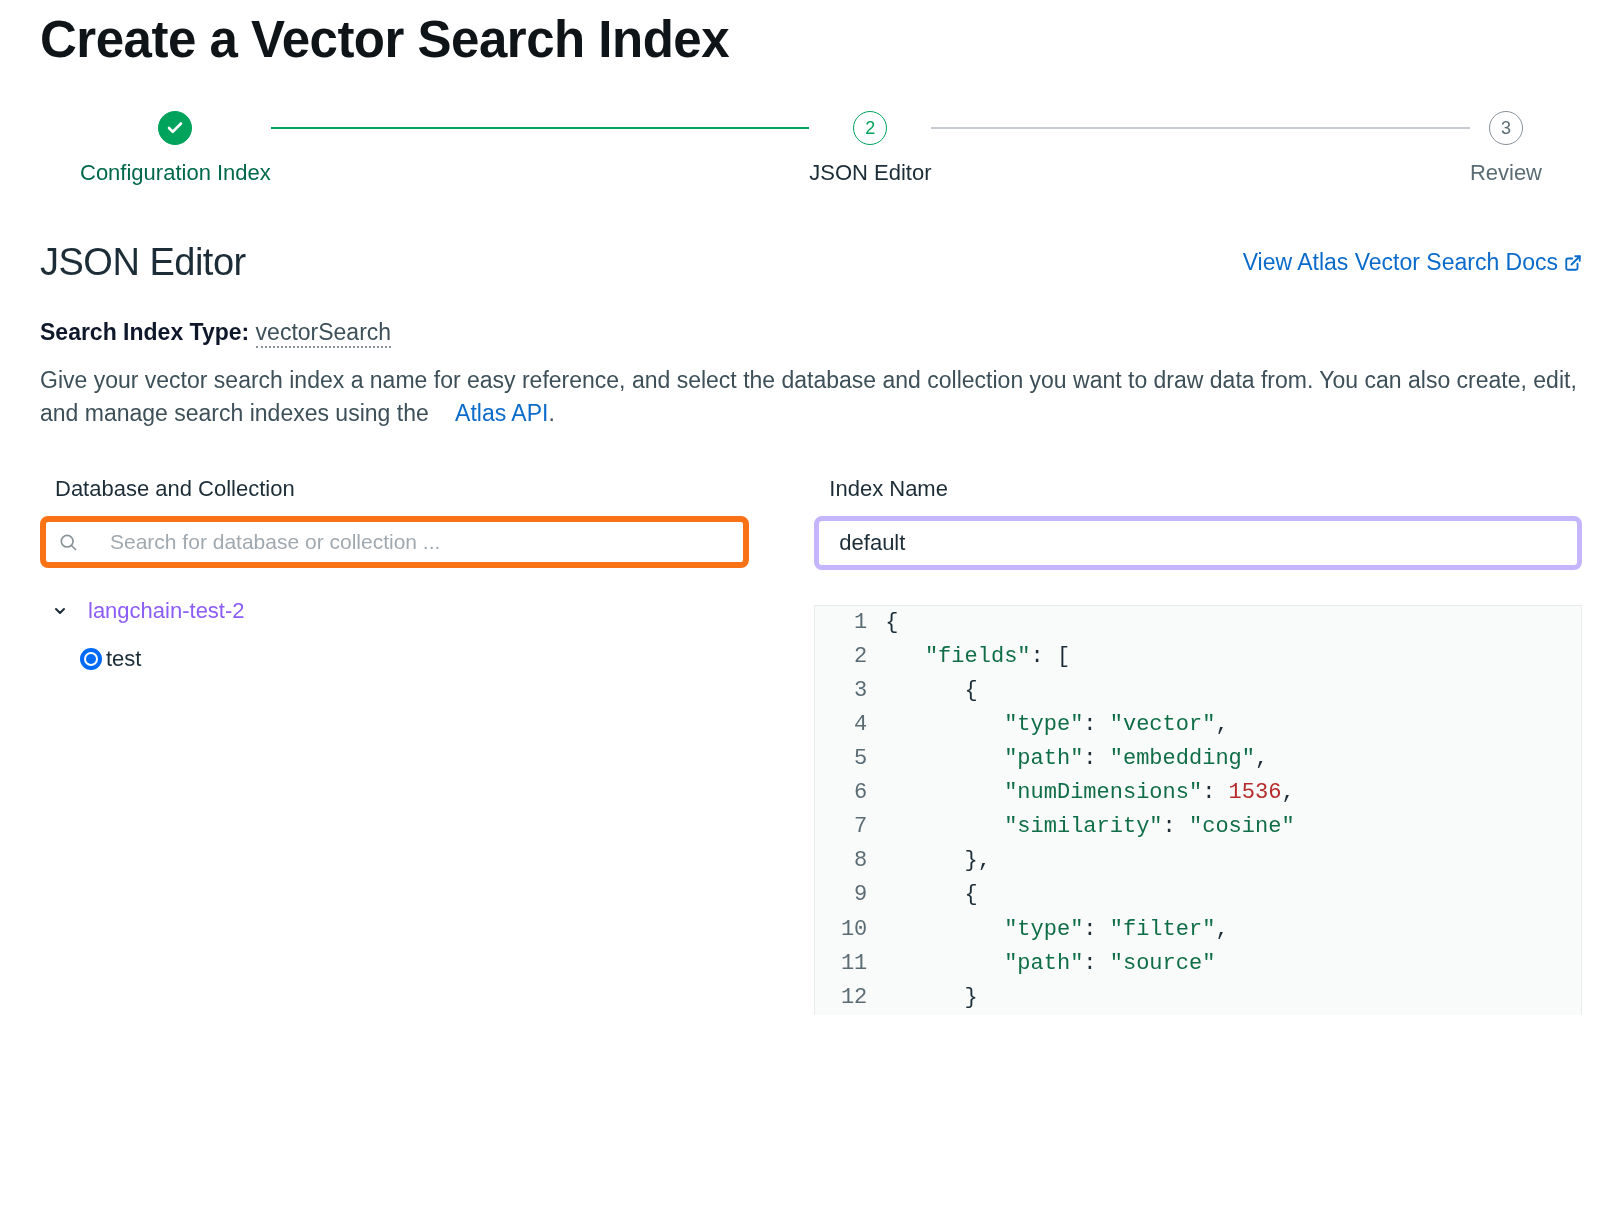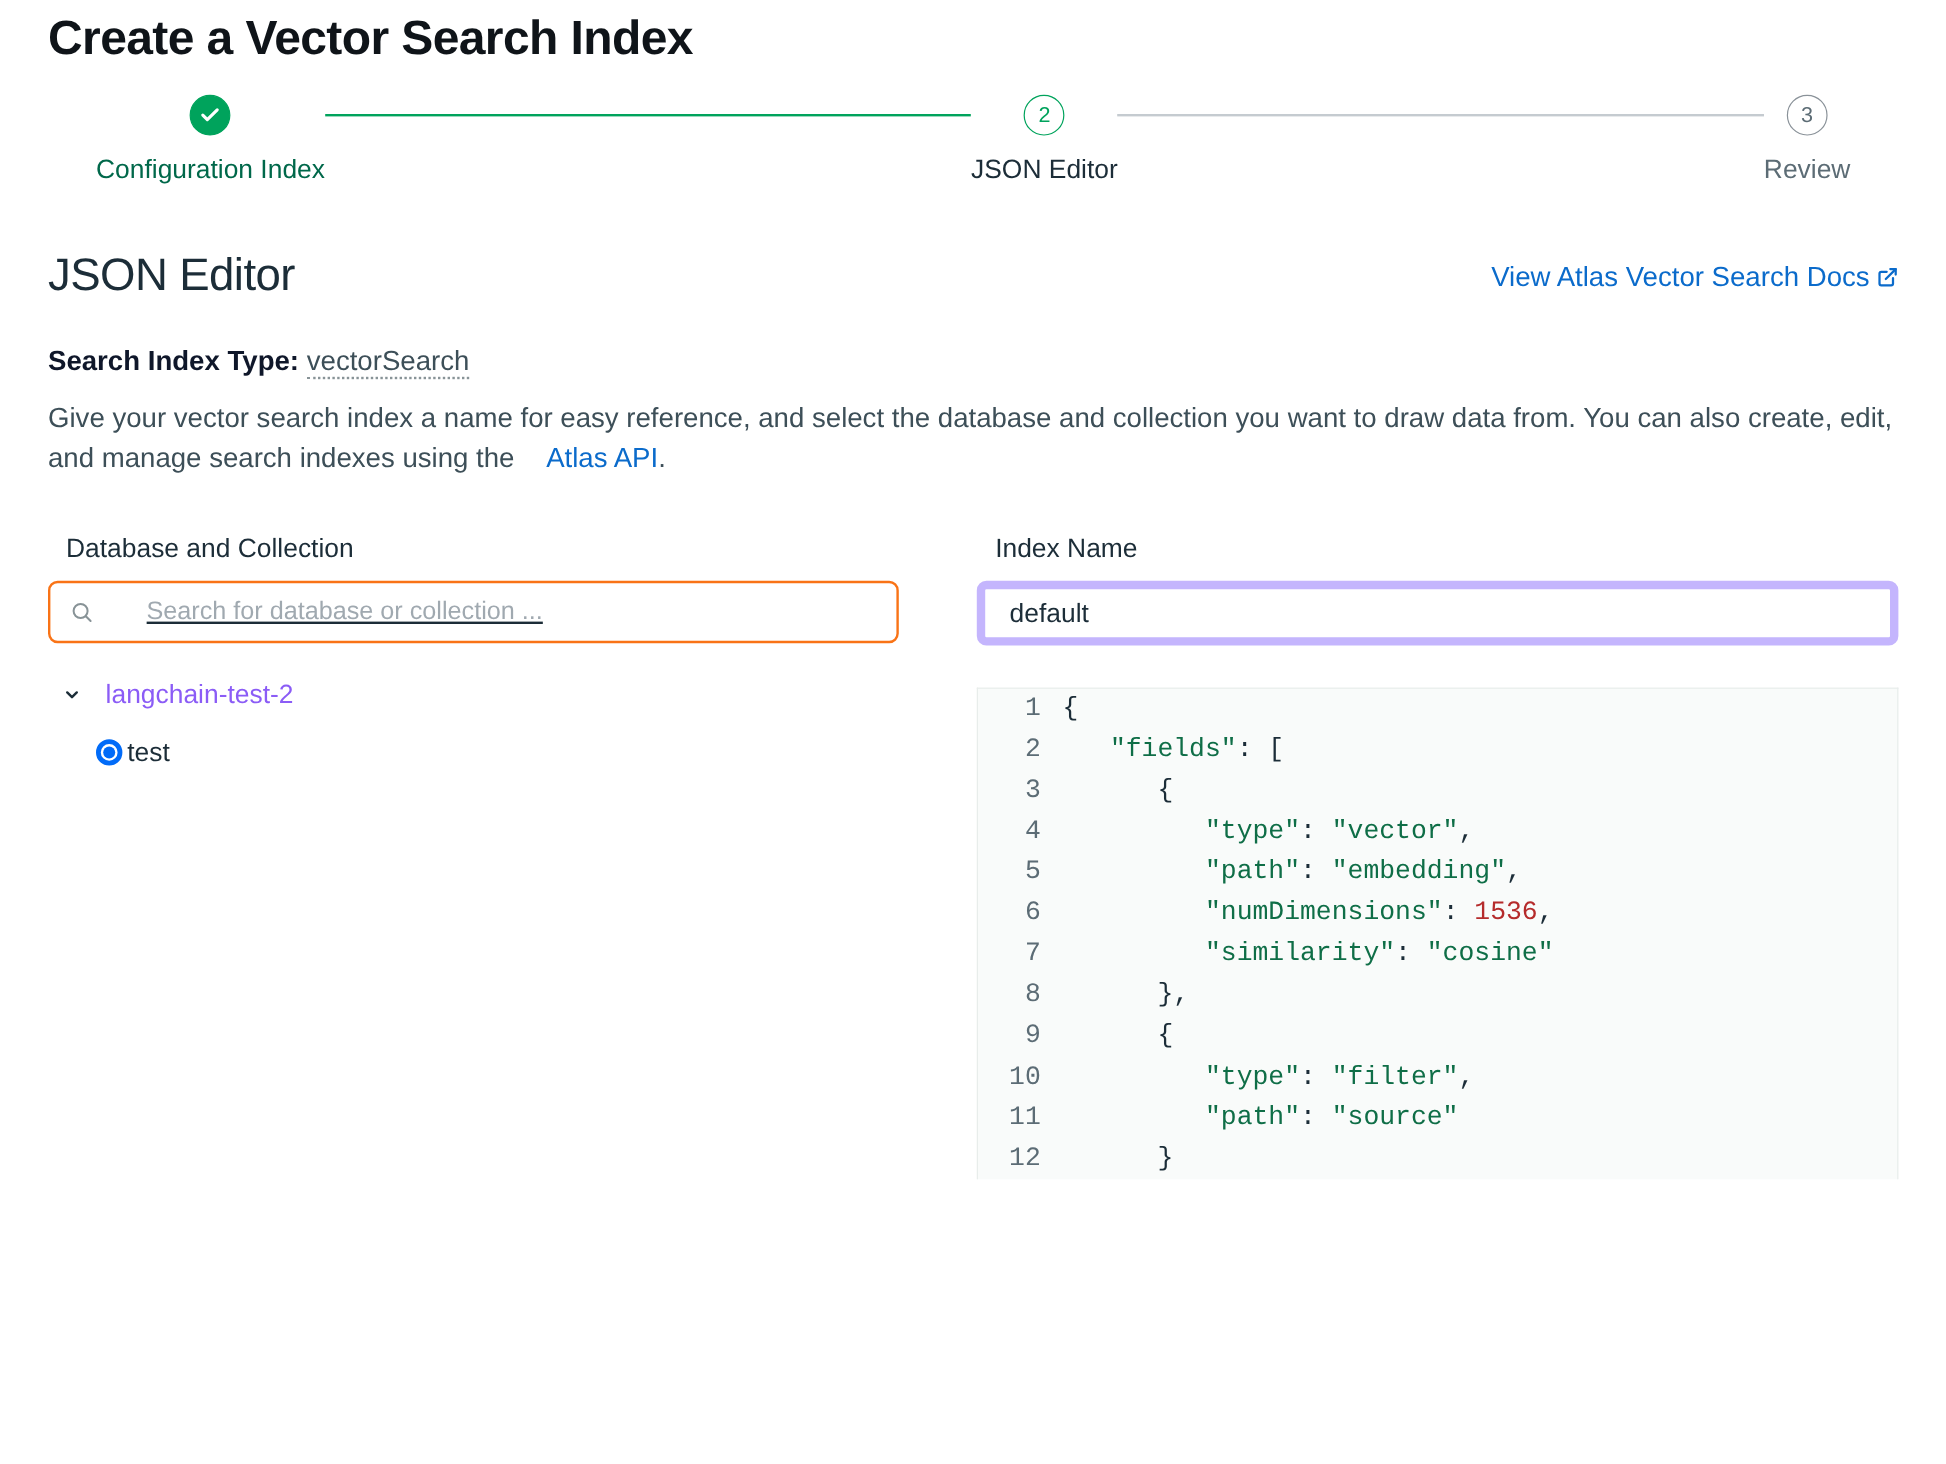--- a/index.html
+++ b/index.html
@@ -4,24 +4,24 @@
 <style>
   * { box-sizing: border-box; margin: 0; padding: 0; }
   body {
     font-family: -apple-system, BlinkMacSystemFont, "Segoe UI", Helvetica, Arial, sans-serif;
     color: #1c2d38;
     background: #fff;
     padding: 10px 40px 0 40px;
     font-size: 20px;
   }
   h1.page-title {
-    font-size: 40px;
+    font-size: 51px;
     font-weight: 700;
     color: #0f1419;
-    margin-bottom: 24px;
+    margin-bottom: 42px;
     letter-spacing: -0.5px;
   }
   
   .stepper {
     display: flex;
     align-items: flex-start;
     margin: 0 40px 55px 40px;
   }
   .step {
     display: flex;
@@ -138,34 +138,33 @@
     left: 18px;
     top: 50%;
     transform: translateY(-50%);
     width: 20px;
     height: 20px;
     color: #889397;
   }
   .search-input {
     width: 100%;
     height: 52px;
-    border: 2px solid #f97316;
+    border: 6px solid #f97316;
     border-radius: 8px;
-    padding: 0 16px 0 80px;
+    padding: 0 16px 0 64px;
     font-size: 21px;
     color: #1c2d38;
     outline: none;
-    text-decoration: underline;
   }
   .search-input::placeholder { color: #a0a9b0; }
 
   .text-input {
     width: 100%;
     height: 54px;
-    border: 7px solid #c4b5fd;
+    border: 5px solid #c4b5fd;
     border-radius: 8px;
     padding: 0 20px;
     font-size: 22px;
     color: #1c2d38;
     outline: none;
   }
 
   
   .tree { margin-left: 12px; }
   .tree-db {

